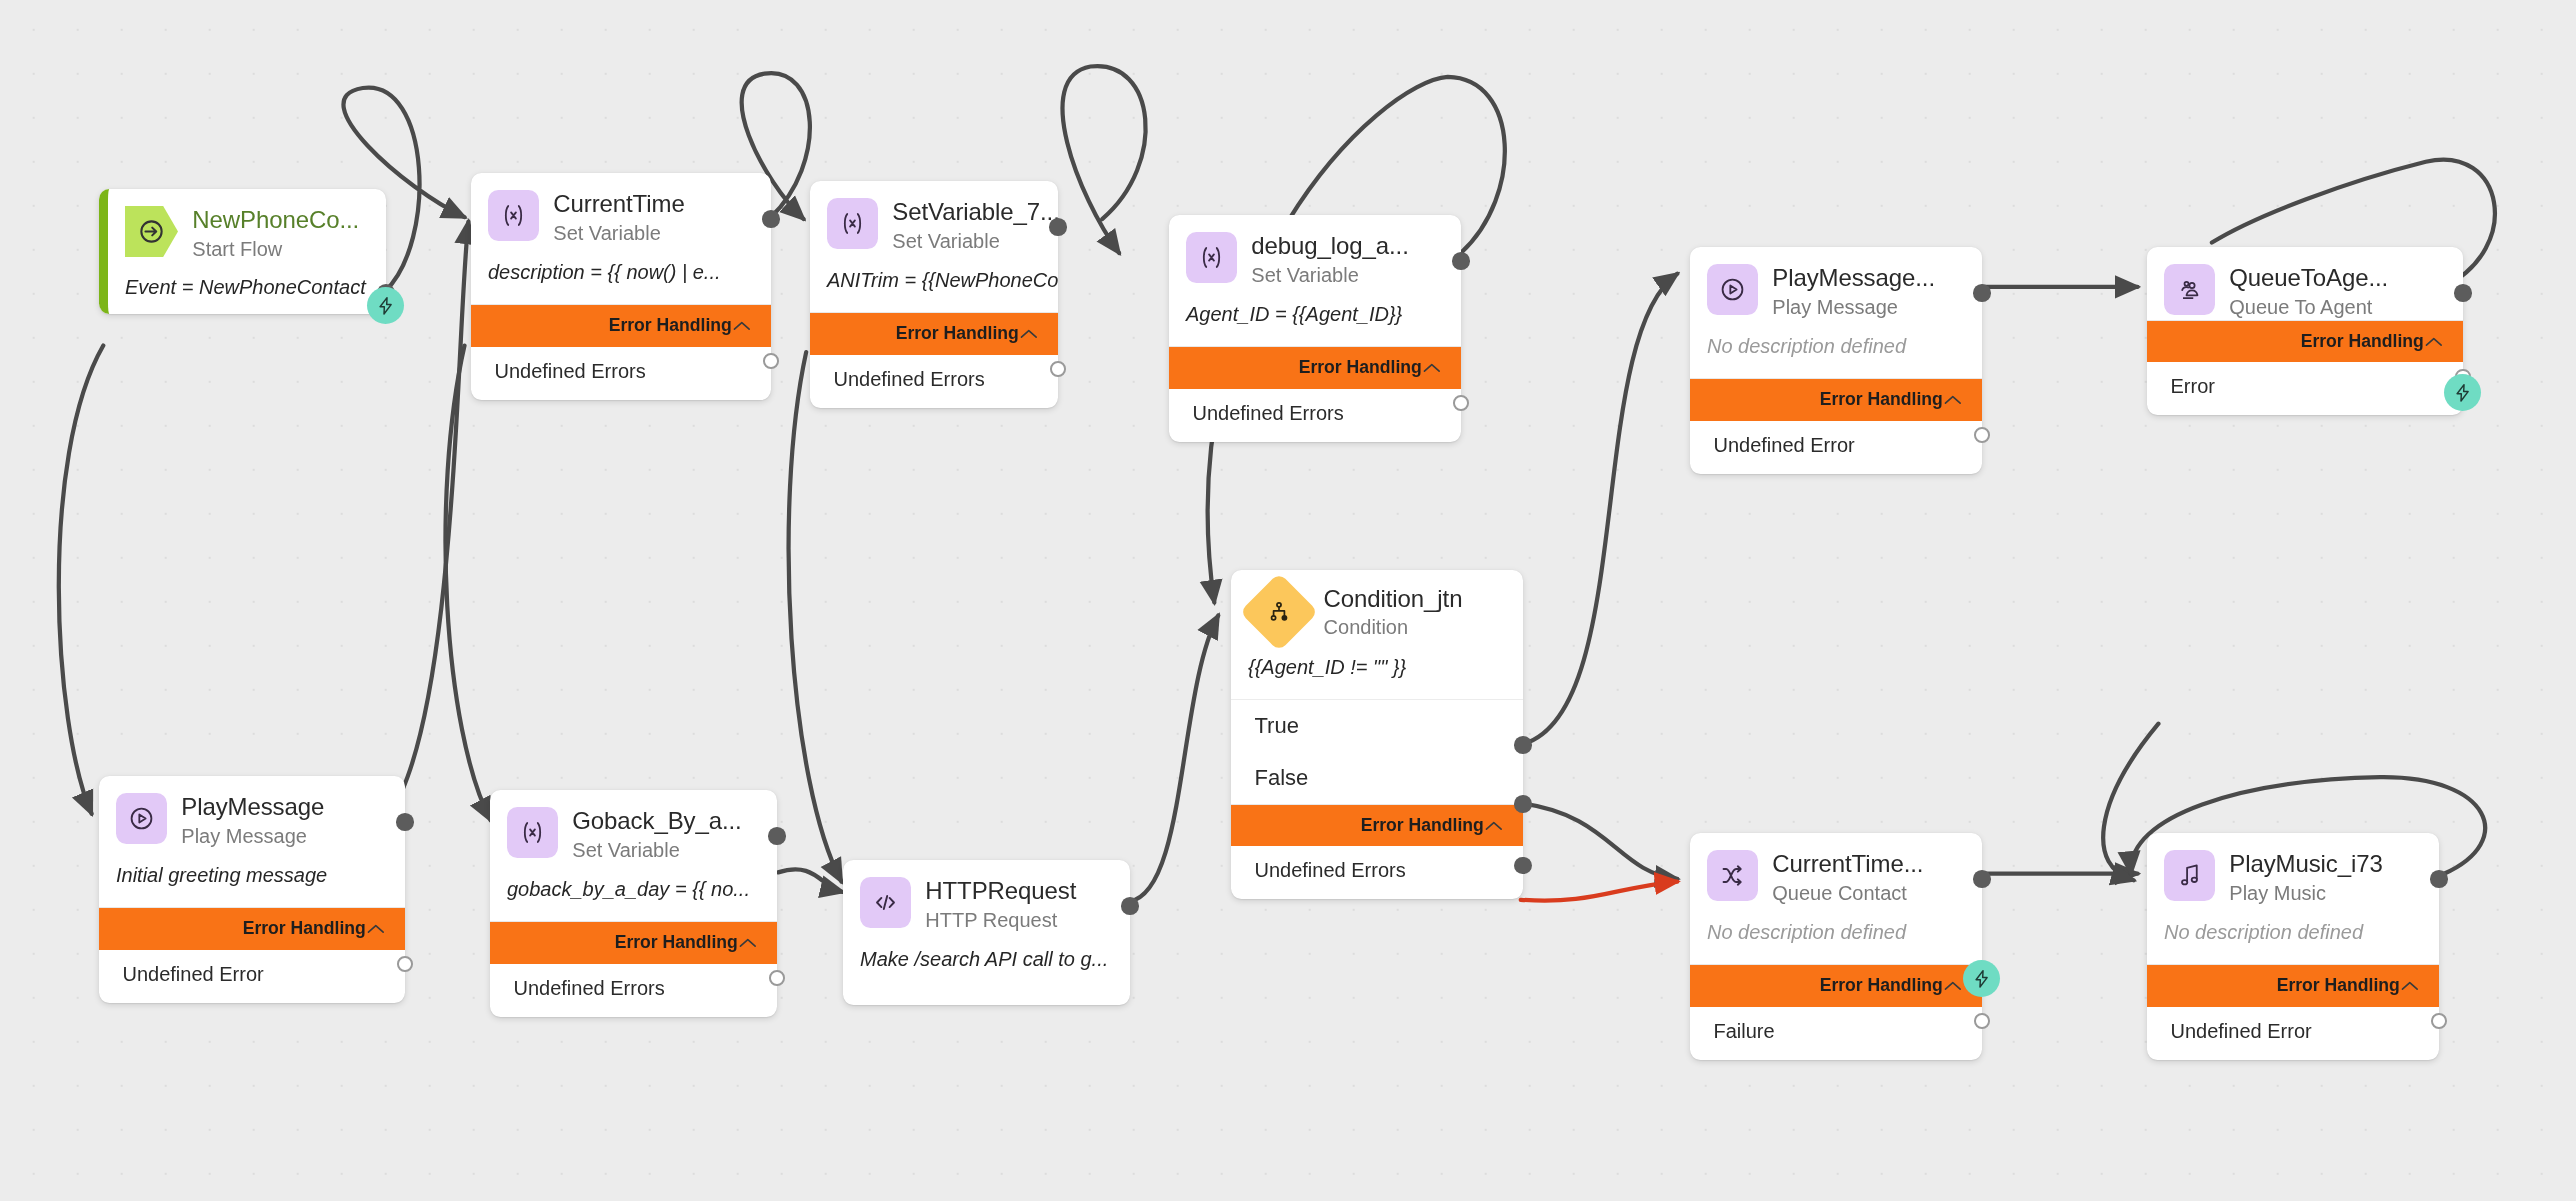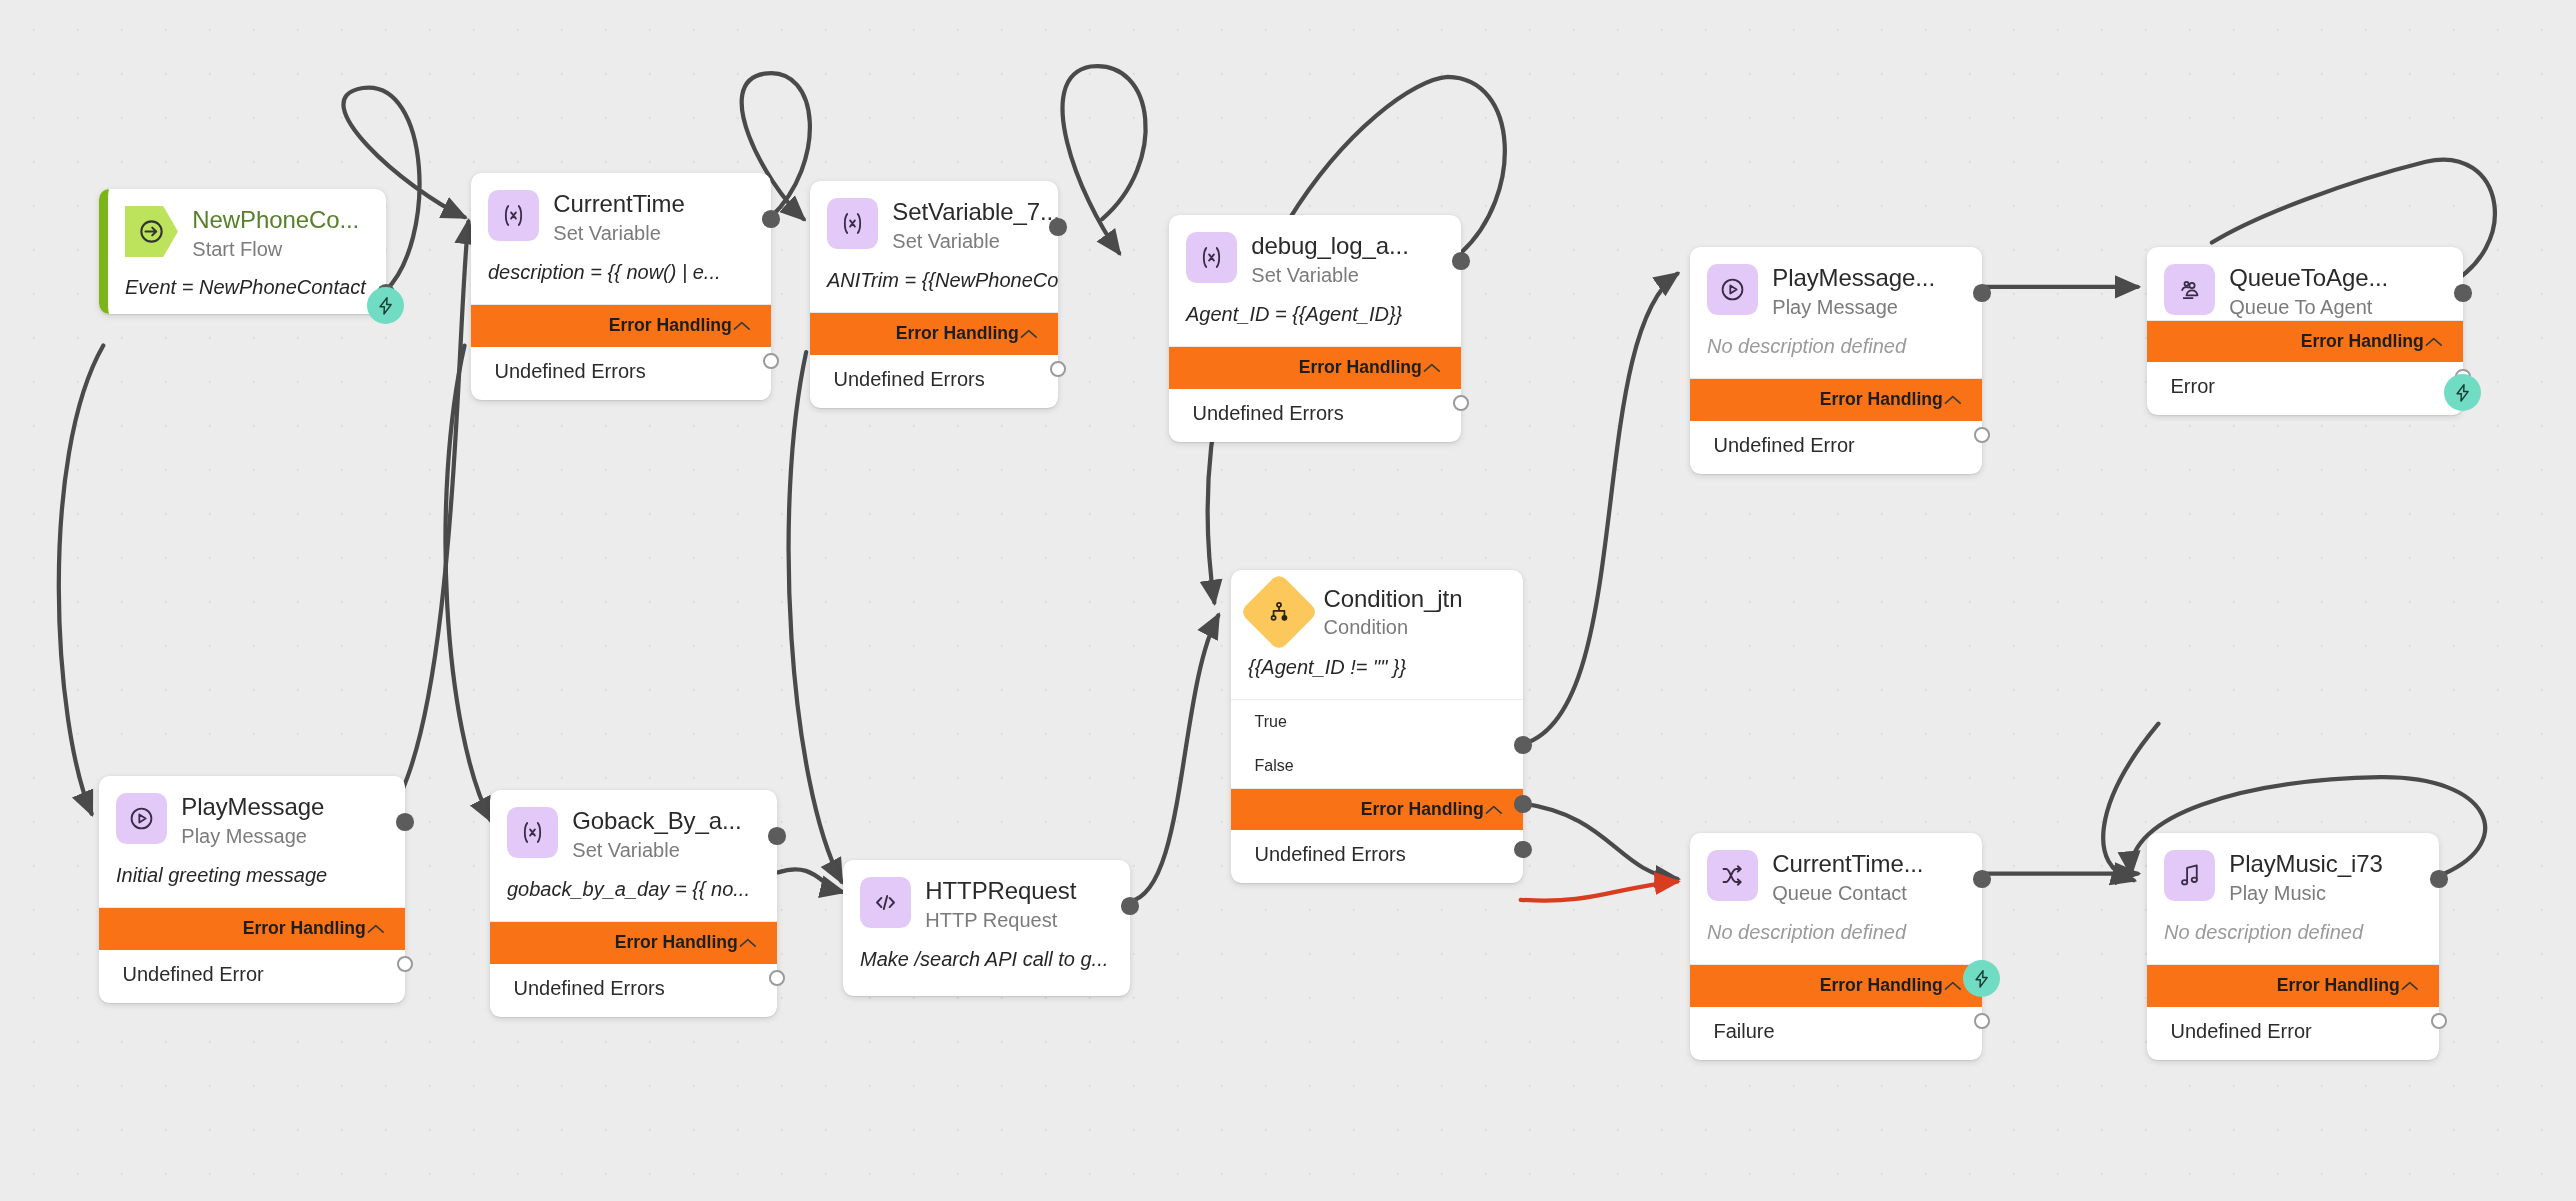--- a/index.html
+++ b/index.html
@@ -88,21 +88,21 @@
     font-size: 20px;
     color: #262626;
     padding: 15.7px 17px 19.6px 17px;
     white-space: nowrap;
     overflow: hidden;
   }
   .node-desc.muted { color: #9a9a9a; }
   .node.start .node-desc { padding-top: 14.3px; padding-bottom: 15.7px; }
   .outcomes { border-top: 0.7px solid #ececec; }
   .outcome-row {
-    font-size: 16px;
+    font-size: 22px;
     color: #2b2b2b;
     padding: 13px 17px 13px 23.5px;
   }
   .err-header {
     background: #f97316;
     display: flex; align-items: center; justify-content: flex-end;
     padding: 10.4px 19.6px 10.4px 17px;
     border-top: 0.7px solid #e8e8e8;
   }
   .err-header-label {
@@ -472,21 +472,21 @@
             <path d="M8.6 8.2 L5 12 L8.6 15.8"></path>
             <path d="M15.4 8.2 L19 12 L15.4 15.8"></path>
             <path d="M13.4 6.6 L10.6 17.4"></path>
           </svg>
         </div>
         <div class="node-titles">
           <div class="node-title">HTTPRequest</div>
           <div class="node-subtitle">HTTP Request</div>
         </div>
       </div>
-      <div class="node-desc" style="padding-bottom:25px;">Make /search API call to g...</div>
+      <div class="node-desc" style="padding-bottom:34px;">Make /search API call to g...</div>
     </div>
     <div class="handle" style="right:-8.5px; top:37px;"></div>
   </div>
 
   <div class="node" style="left:1690px; top:833px; width:292px;">
     <div class="node-inner">
       <div class="node-head">
         <div class="node-icon">
           <svg width="29" height="29" viewBox="0 0 24 24" fill="none" stroke="#3a2b46" stroke-width="1.6" stroke-linecap="round" stroke-linejoin="round">
             <path d="M4.6 6.6 h2.2 c3.4 0 4.4 10.8 8.1 10.8 h3.4"></path>

